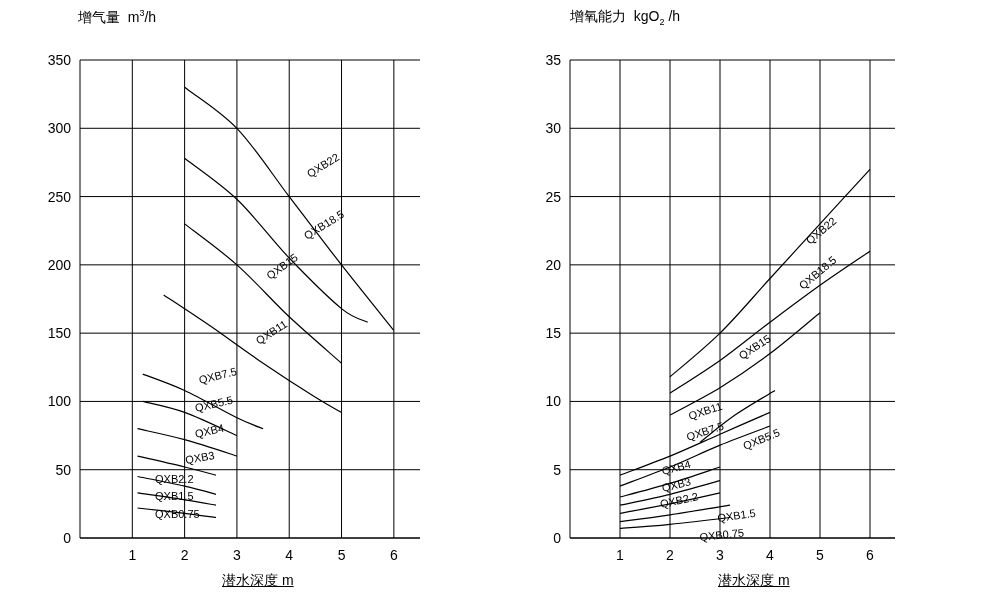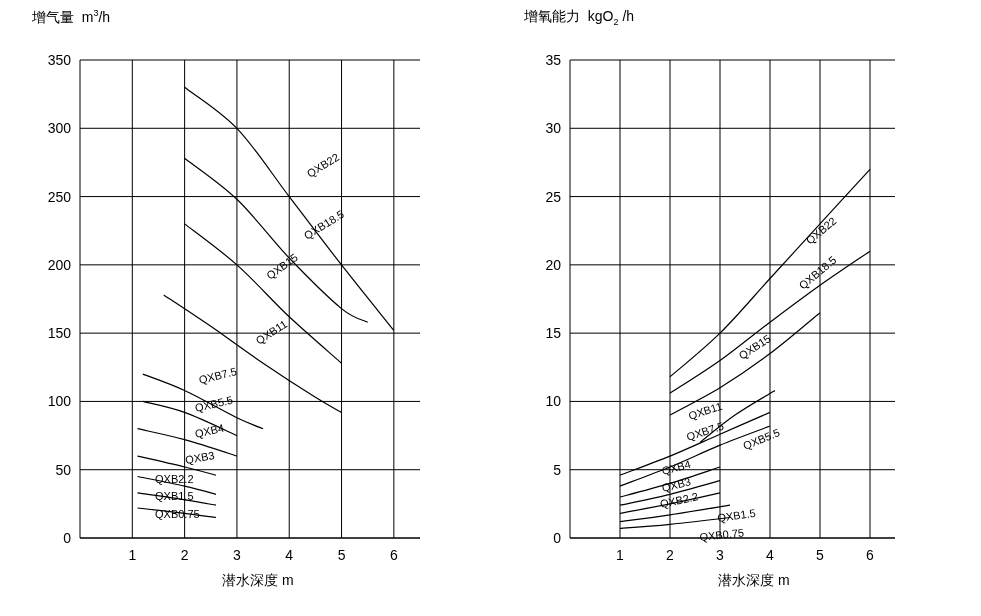--- a/index.html
+++ b/index.html
@@ -11,25 +11,27 @@
     overflow:hidden;
     position:relative;
   }
   .chart-wrap{position:absolute;top:0;}
   #chart-left{left:0;width:490px;height:616px;}
   #chart-right{left:490px;width:491px;height:432px;}
   .axis-title{
     position:absolute;
     font-size:14px;
     white-space:nowrap;
+    margin-left:46px;
   }
   .x-axis-title{
     position:absolute;
     font-size:14px;
     white-space:nowrap;
+    text-decoration:underline;
   }
   svg{display:block;}
   .grid{stroke:#000;stroke-width:1;fill:none;}
   .curve{stroke:#000;stroke-width:1.2;fill:none;}
   .tick-label{font-family:"Liberation Sans", sans-serif;font-size:14px;fill:#000;}
   .series-label{font-family:"Liberation Sans", sans-serif;font-size:11px;fill:#000;}
   .sup{font-size:9px;vertical-align:super;}
   .sub{font-size:9px;vertical-align:sub;}
 </style>
 </head>

